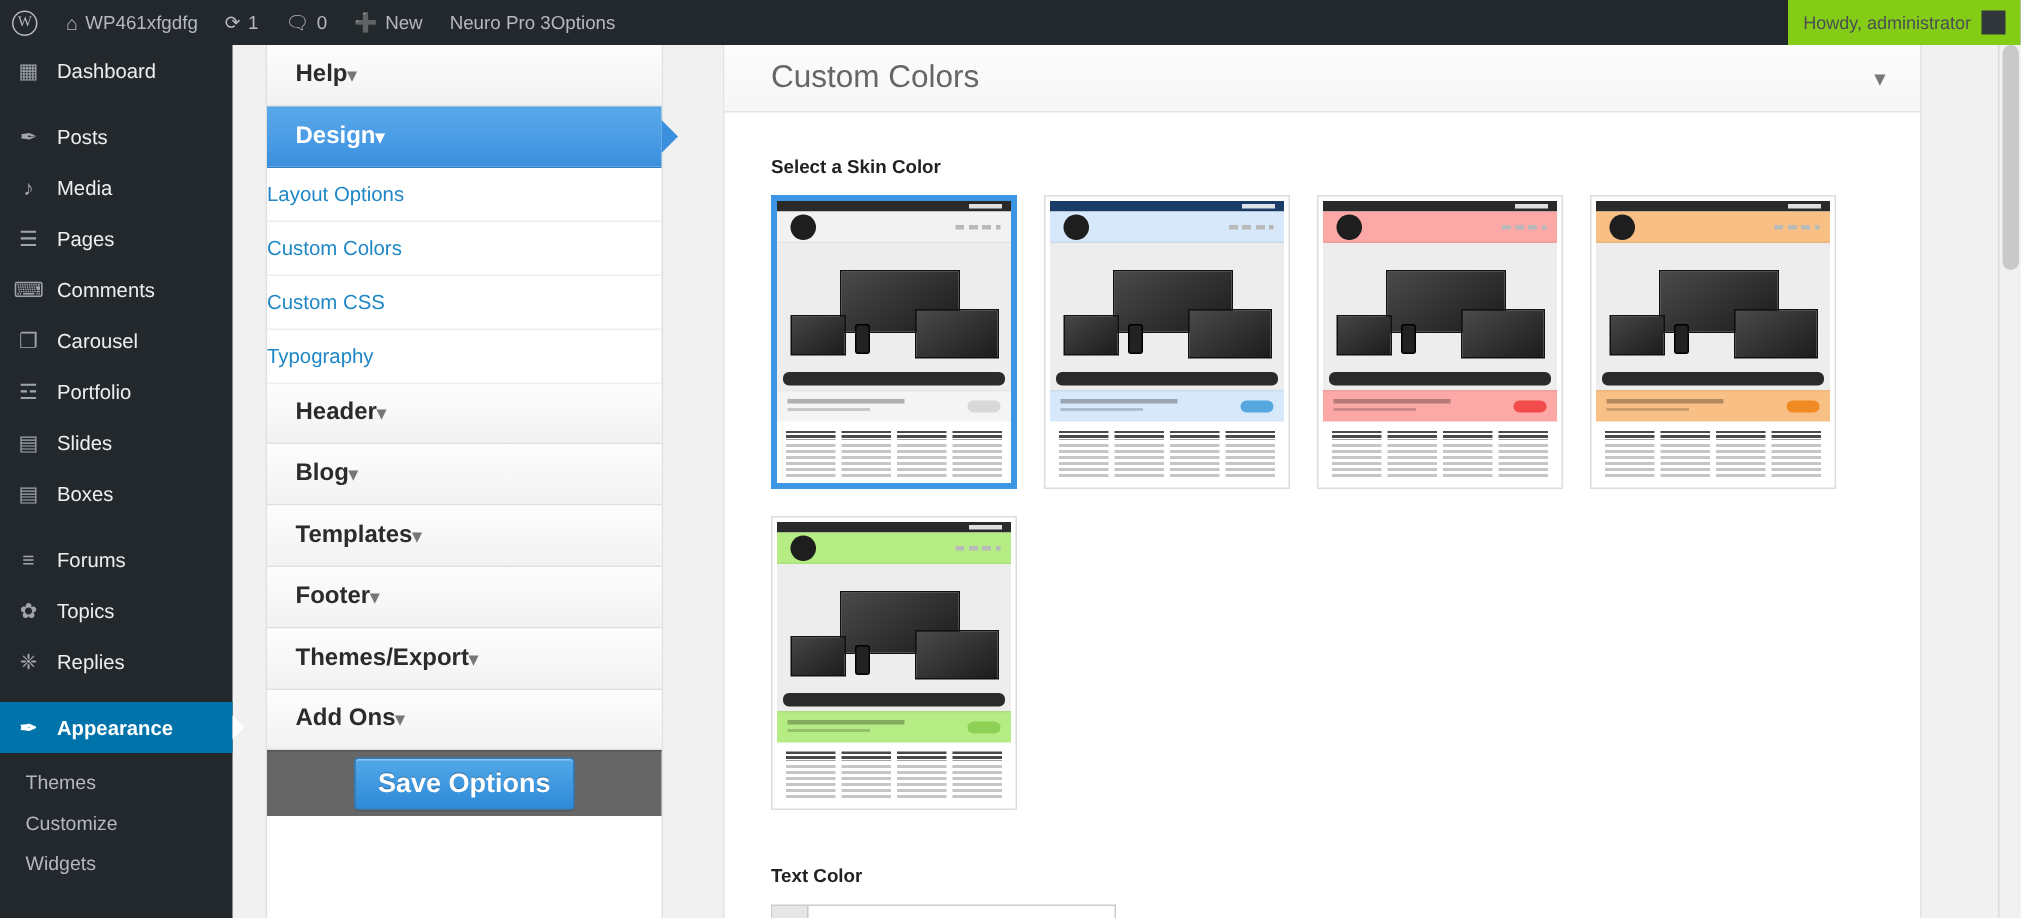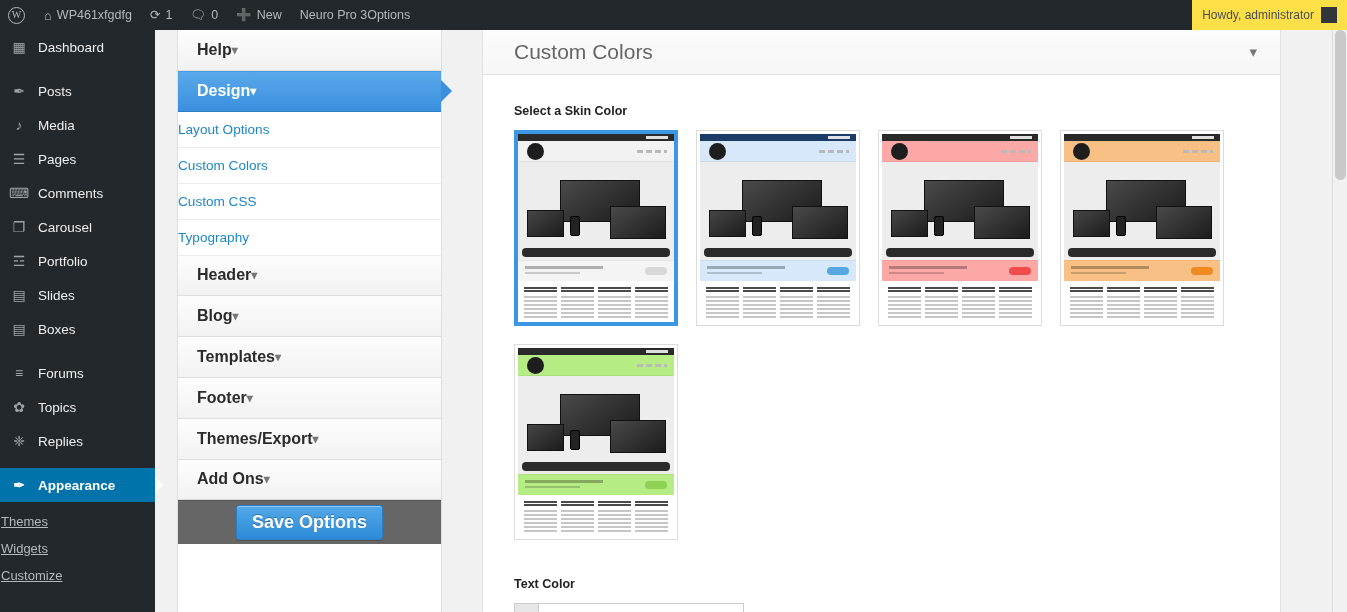--- a/index.html
+++ b/index.html
@@ -36,21 +36,21 @@
     content: "W"; position: absolute; inset: 0;
     font-size: 10px; line-height: 14px; text-align: center;
     color: #b4b9be; font-family: "Liberation Serif", serif;
   }
   .home-ico { font-size: 13px; }
   .ab-spacer { flex: 1; }
   #ab-account {
     height: 30px; display: flex; align-items: center;
     padding: 0 10px; gap: 7px;
     color: #4a4f54; font-size: 12px;
-    background: #fde047;
+    background: #84cc16;
   }
   .ab-avatar { width: 16px; height: 16px; background: #31363a; display: inline-block; }
 
   
   #adminmenu {
     position: absolute; top: 30px; left: 0;
     width: 155px; height: 582px;
     background: #23282d;
     z-index: 50;
   }
@@ -70,23 +70,23 @@
     background: #0073aa; color: #fff; font-weight: 600;
   }
   .menu-row.current .m-ico { color: #fff; }
   .menu-row.current::after {
     content: ""; position: absolute; right: -8px; top: 50%;
     transform: translateY(-50%);
     border-style: solid; border-width: 8px 0 8px 8px;
     border-color: transparent transparent transparent #fff;
   }
   .submenu-row {
-    padding-left: 1px; height: 27px;
+    padding-left: 17px; height: 27px;
     display: flex; align-items: center;
-    color: #b4b9be; font-size: 13px; text-decoration: underline;
+    color: #b4b9be; font-size: 13px;
   }
 
   
   #optionsframework {
     position: absolute; top: 30px; left: 177px;
     width: 265px; height: 582px;
     background: #fff;
     border-left: 1px solid #dfdfdf; border-right: 1px solid #dfdfdf;
     z-index: 20;
   }
@@ -371,24 +371,24 @@
 
   <div class="menu-row current sep">
     <span class="m-ico">✒</span>
     <span>Appearance</span>
   </div>
 
   <div class="submenu-row" style="margin-top:6px">
     <span>Themes</span>
   </div>
   <div class="submenu-row">
+    <span>Customize</span>
+  </div>
+  <div class="submenu-row">
     <span>Widgets</span>
-  </div>
-  <div class="submenu-row">
-    <span>Customize</span>
   </div>
 </div>
 
 <div id="optionsframework">
 
   <div class="grp-head">
     <span>Help</span>
     <span class="chev">▾</span>
   </div>
 

